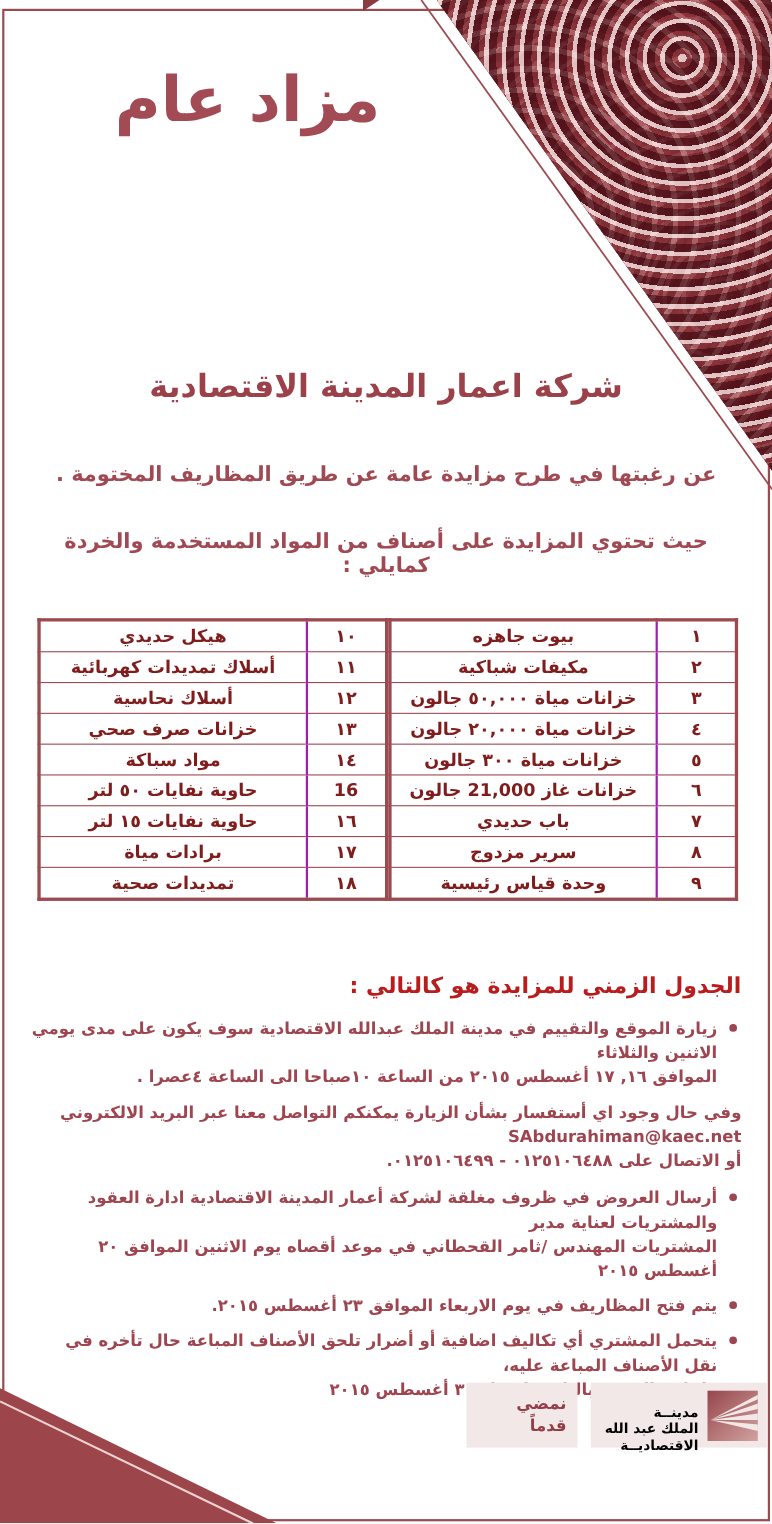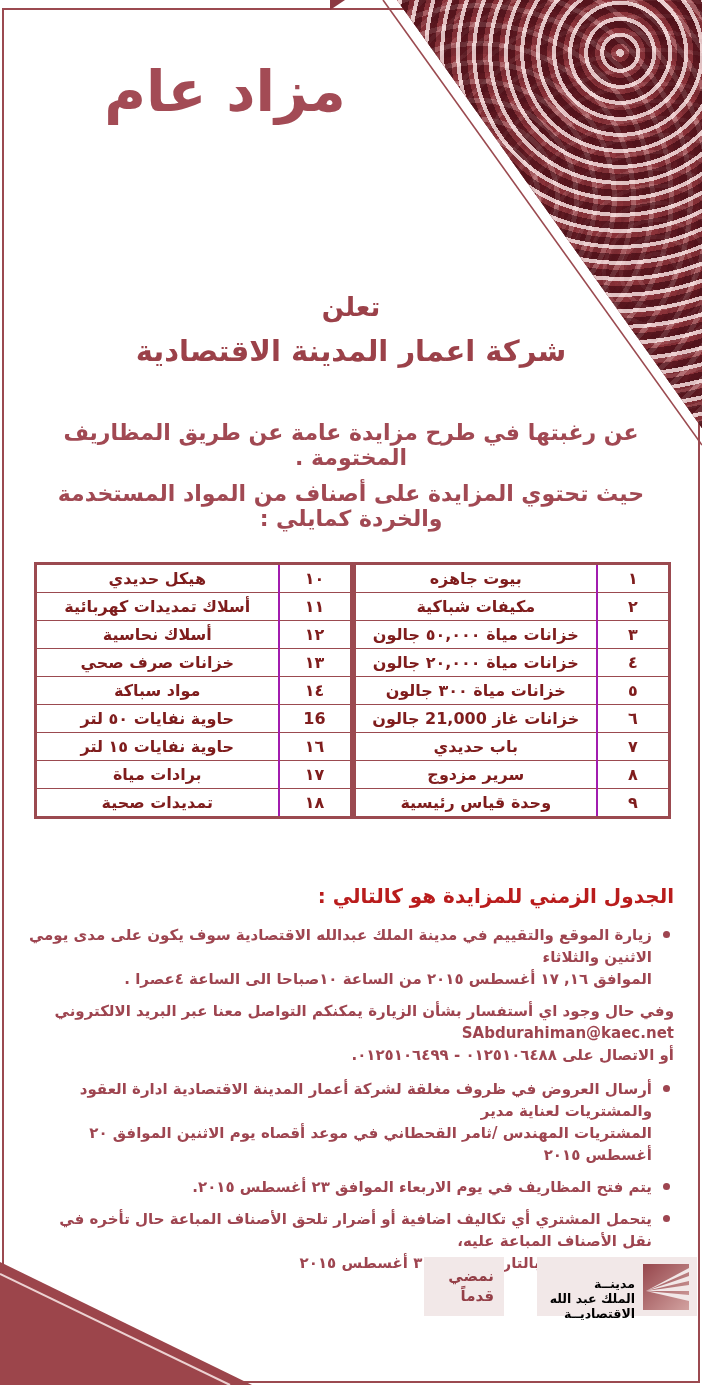--- a/index.html
+++ b/index.html
@@ -20,21 +20,21 @@
   .top-accent{position:absolute;top:0;left:0;z-index:3;pointer-events:none;}
   
   .bottom-accent{position:absolute;left:0;top:1258px;z-index:2;pointer-events:none;}
   
   .title{position:absolute;top:58px;left:22px;width:406px;z-index:4;
          text-align:center;font-size:57px;font-weight:bold;color:#a34b55;}
   .center-blk{position:absolute;left:30px;right:30px;z-index:4;direction:rtl;
               text-align:center;color:#9b4149;}
   .announce{top:292px;font-size:26px;font-weight:bold;}
   .company{top:334px;font-size:29px;font-weight:bold;}
-  .intro{color:#a14953;font-weight:bold;font-size:22px;}
+  .intro{color:#a14953;font-weight:bold;font-size:19px;}
   .intro1{top:420px;} .intro2{top:481px;}
   
   .tables{position:absolute;top:562px;left:34px;right:31px;z-index:4;
           display:flex;direction:rtl;}
   table.items{width:50%;border-collapse:collapse;border:3px solid #9b4a50;
               table-layout:fixed;}
   table.items td{height:27px;padding:0 4px;text-align:center;vertical-align:middle;
                  font-size:16px;font-weight:bold;color:#7f1d1d;
                  white-space:nowrap;overflow:hidden;}
   table.items td.num{width:62px;border-left:2px solid #a21caf;}
@@ -44,21 +44,21 @@
             direction:rtl;text-align:right;color:#9e4550;}
   .sched-head{font-size:20px;font-weight:bold;color:#b91c1c;margin:0 0 16px 0;}
   .bullet{display:flex;direction:rtl;margin:0 0 10px 0;}
   .dot{flex:0 0 auto;width:7px;height:7px;border-radius:50%;background:#9e4550;
        margin:7px 4px 0 11px;}
   .btext,.contact{font-size:15px;font-weight:bold;line-height:22px;
                   white-space:pre-line;}
   .contact{margin:0 0 12px 0;}
   
   .box{position:absolute;top:1257px;height:59px;background:#f2e8e8;z-index:4;}
-  .tagline-box{left:424px;width:80px;}
+  .tagline-box{left:424px;width:101px;}
   .tagline{direction:rtl;text-align:right;padding:9px 10px 0 0;
            font-size:15px;font-weight:bold;line-height:20px;color:#943f47;}
   .logo-box{left:537px;width:160px;display:flex;direction:rtl;align-items:center;
             padding:0 8px;box-sizing:border-box;}
   .logo-mark{flex:0 0 auto;width:46px;height:46px;margin-left:8px;}
   .logo-text{font-size:12.5px;font-weight:bold;line-height:15px;color:#000000;
              text-align:right;direction:rtl;flex:1;margin-top:24px;}
 </style>
 </head>
 <body>
@@ -69,21 +69,20 @@
 
   <div class="photo"></div>
 
   <svg class="top-accent" width="702" height="470" viewBox="0 0 702 470">
     <line x1="383" y1="0" x2="702" y2="445" stroke="#9b4a50" stroke-width="1.6"></line>
     <polygon points="330,0 345,0 330,10" fill="#8c3a42"></polygon>
   </svg>
 
   <div class="title">مزاد عام</div>
 
-  <div class="center-blk announce">تعلن</div>
   <div class="center-blk company">شركة اعمار المدينة الاقتصادية</div>
   <div class="center-blk intro intro1">عن رغبتها في طرح مزايدة عامة عن طريق المظاريف المختومة .</div>
   <div class="center-blk intro intro2">حيث تحتوي المزايدة على أصناف من المواد المستخدمة  والخردة كمايلي :</div>
 
   <div class="tables">
     <table class="items">
       <tbody id="tbody-right">
           <tr>
             <td class="num">١</td>
             <td>بيوت جاهزه</td>

